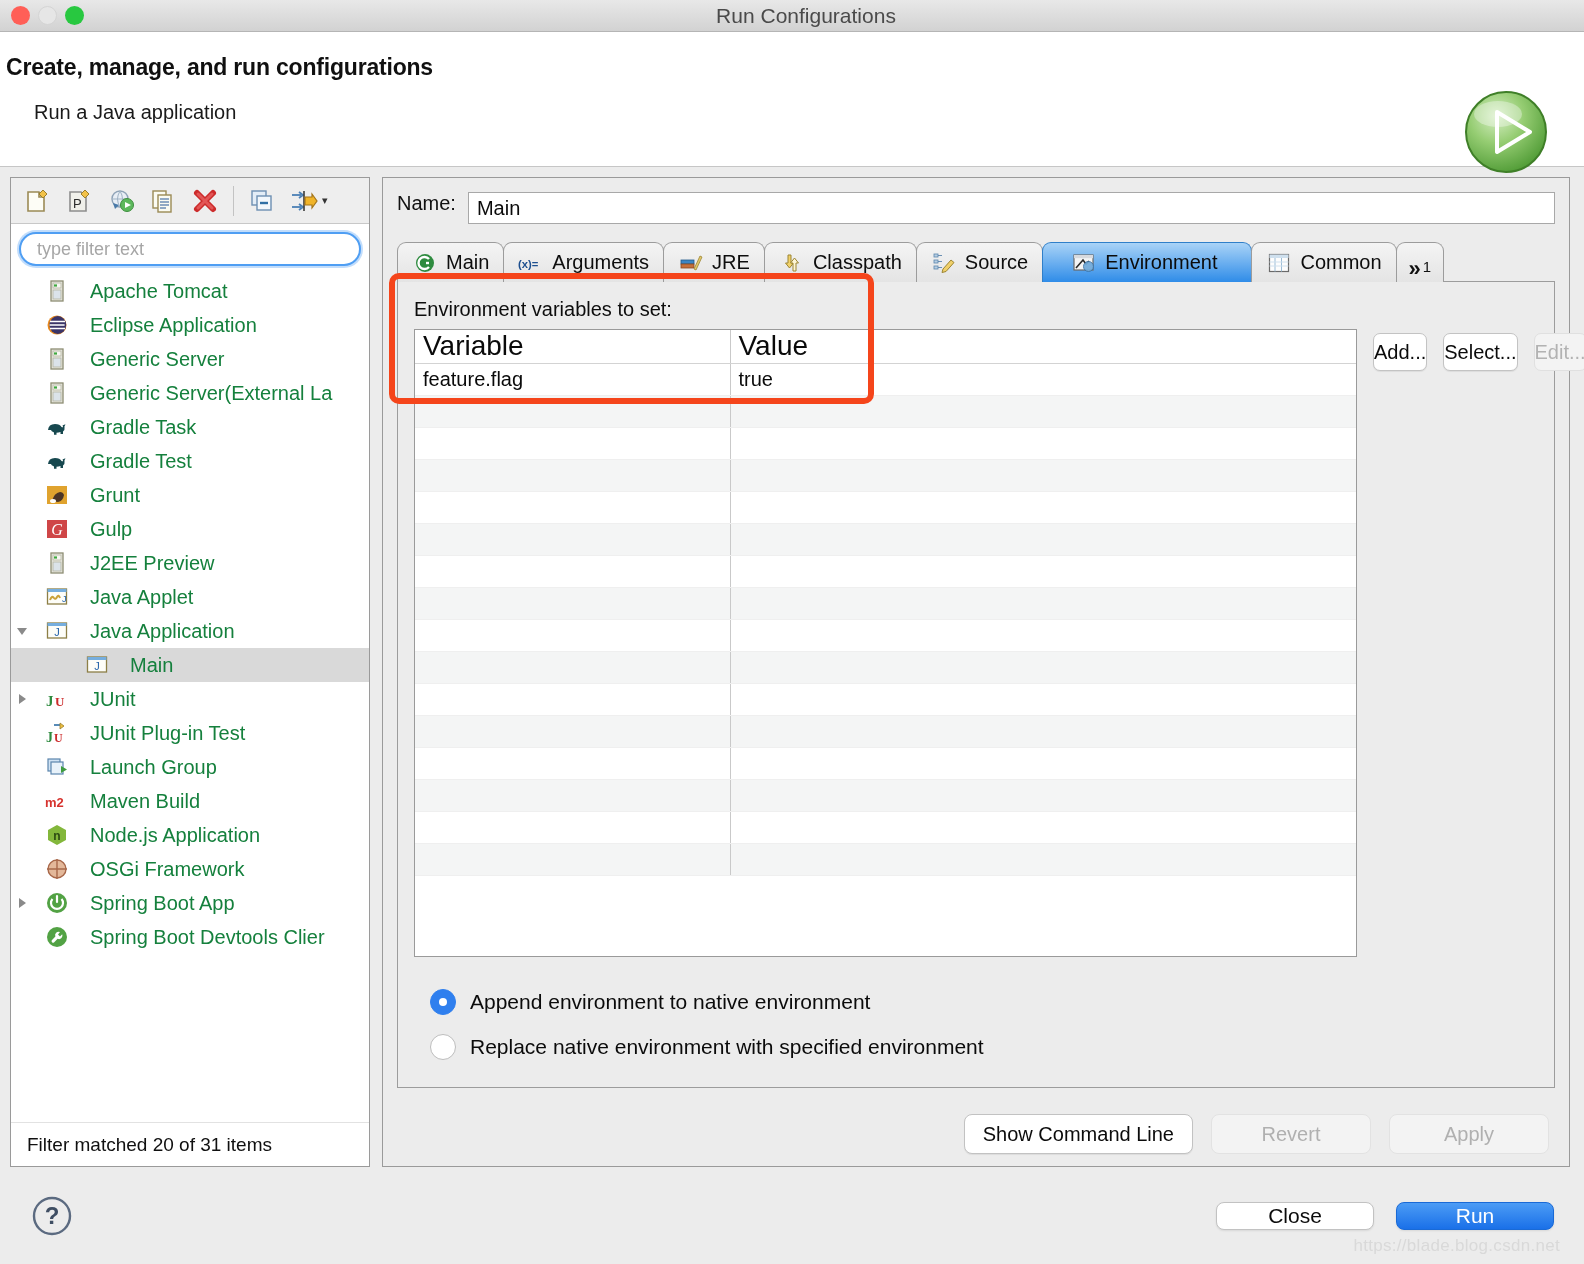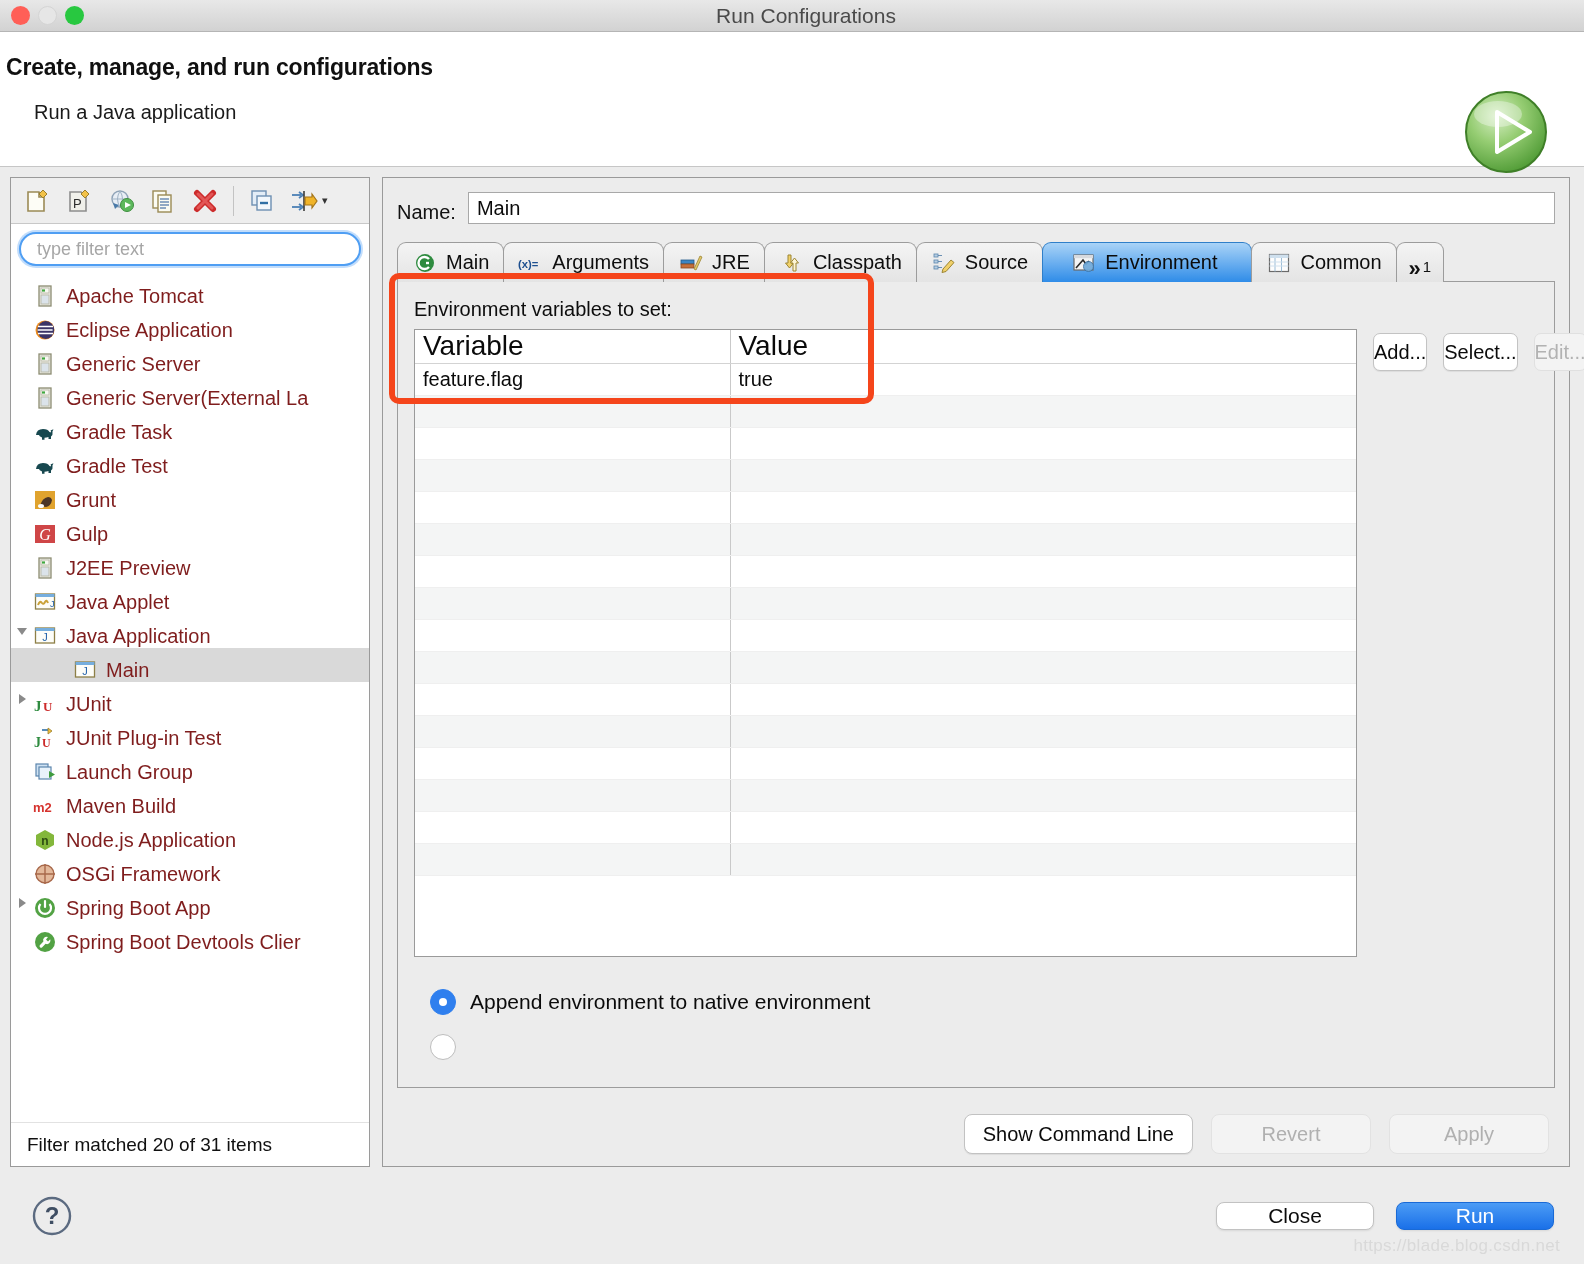--- a/index.html
+++ b/index.html
@@ -58,40 +58,40 @@
     width: 100%; height: 34px; border-radius: 17px;
     border: 2px solid #4f9ef3; padding: 0 16px;
     font-size: 18px; color: #9a9a9a; font-family: "Liberation Sans", sans-serif;
     outline: none; background: #fff;
     box-shadow: 0 0 0 2px rgba(79,158,243,0.35);
   }
   .filter-input::placeholder { color: #a6a6a6; }
 
   .tree { flex: 1; overflow: hidden; background: #fff; padding-top: 2px; }
   .tree-row {
-    display: flex; align-items: flex-end; height: 34px;
-    font-size: 20px; color: #7f1d1d; padding-left: 22px; white-space: nowrap;
+    display: flex; align-items: center; height: 34px;
+    font-size: 20px; color: #15803d; padding-left: 22px; white-space: nowrap; gap: 12px;
   }
   .tree-row.selected { background: #d9d9d9; }
   .tree-row.child { padding-left: 62px; }
   .twisty { width: 22px; height: 34px; display: flex; align-items: center; justify-content: center; margin-left: -22px; }
   .tree-ico { width: 24px; height: 24px; margin-right: 9px; flex: 0 0 24px; display: flex; align-items: center; justify-content: center; }
 
   .filter-status {
     height: 44px; display: flex; align-items: center;
     padding-left: 16px; font-size: 19px; color: #101010;
     border-top: 1px solid #e2e2e2; background: #fff;
   }
 
   
   .right-panel {
     flex: 1; background: #ececec; border: 1px solid #9a9a9a;
     display: flex; flex-direction: column; padding: 14px 14px 12px 14px;
   }
-  .name-row { display: flex; align-items: flex-end; gap: 12px; margin-bottom: 14px; }
+  .name-row { display: flex; align-items: flex-start; gap: 12px; margin-bottom: 14px; }
   .name-label { font-size: 20px; color: #111; }
   .name-input {
     flex: 1; height: 32px; border: 1px solid #a8a8a8; background: #fff;
     font-size: 20px; padding: 0 8px; font-family: "Liberation Sans", sans-serif;
     color: #0b0b0b; outline: none;
   }
 
   
   .tabstrip { display: flex; align-items: flex-end; height: 44px; position: relative; z-index: 3; }
   .tab {
@@ -710,20 +710,21 @@
         </div>
 
         <div class="radios">
 
         <div class="radio-row">
               <span class="radio on"></span>
               <span>Append environment to native environment</span>
             </div>
             <div class="radio-row">
               <span class="radio"></span>
+              <span>Replace native environment with specified environment</span>
             </div>
           </div>
 
         <div class="annot" style="left:-9px; top:-9px; width:485px; height:131px;"></div>
       </div>
 
       <div class="action-row">
 
       <button class="abtn">Show Command Line</button>
           <button class="abtn disabled" disabled="">Revert</button>

